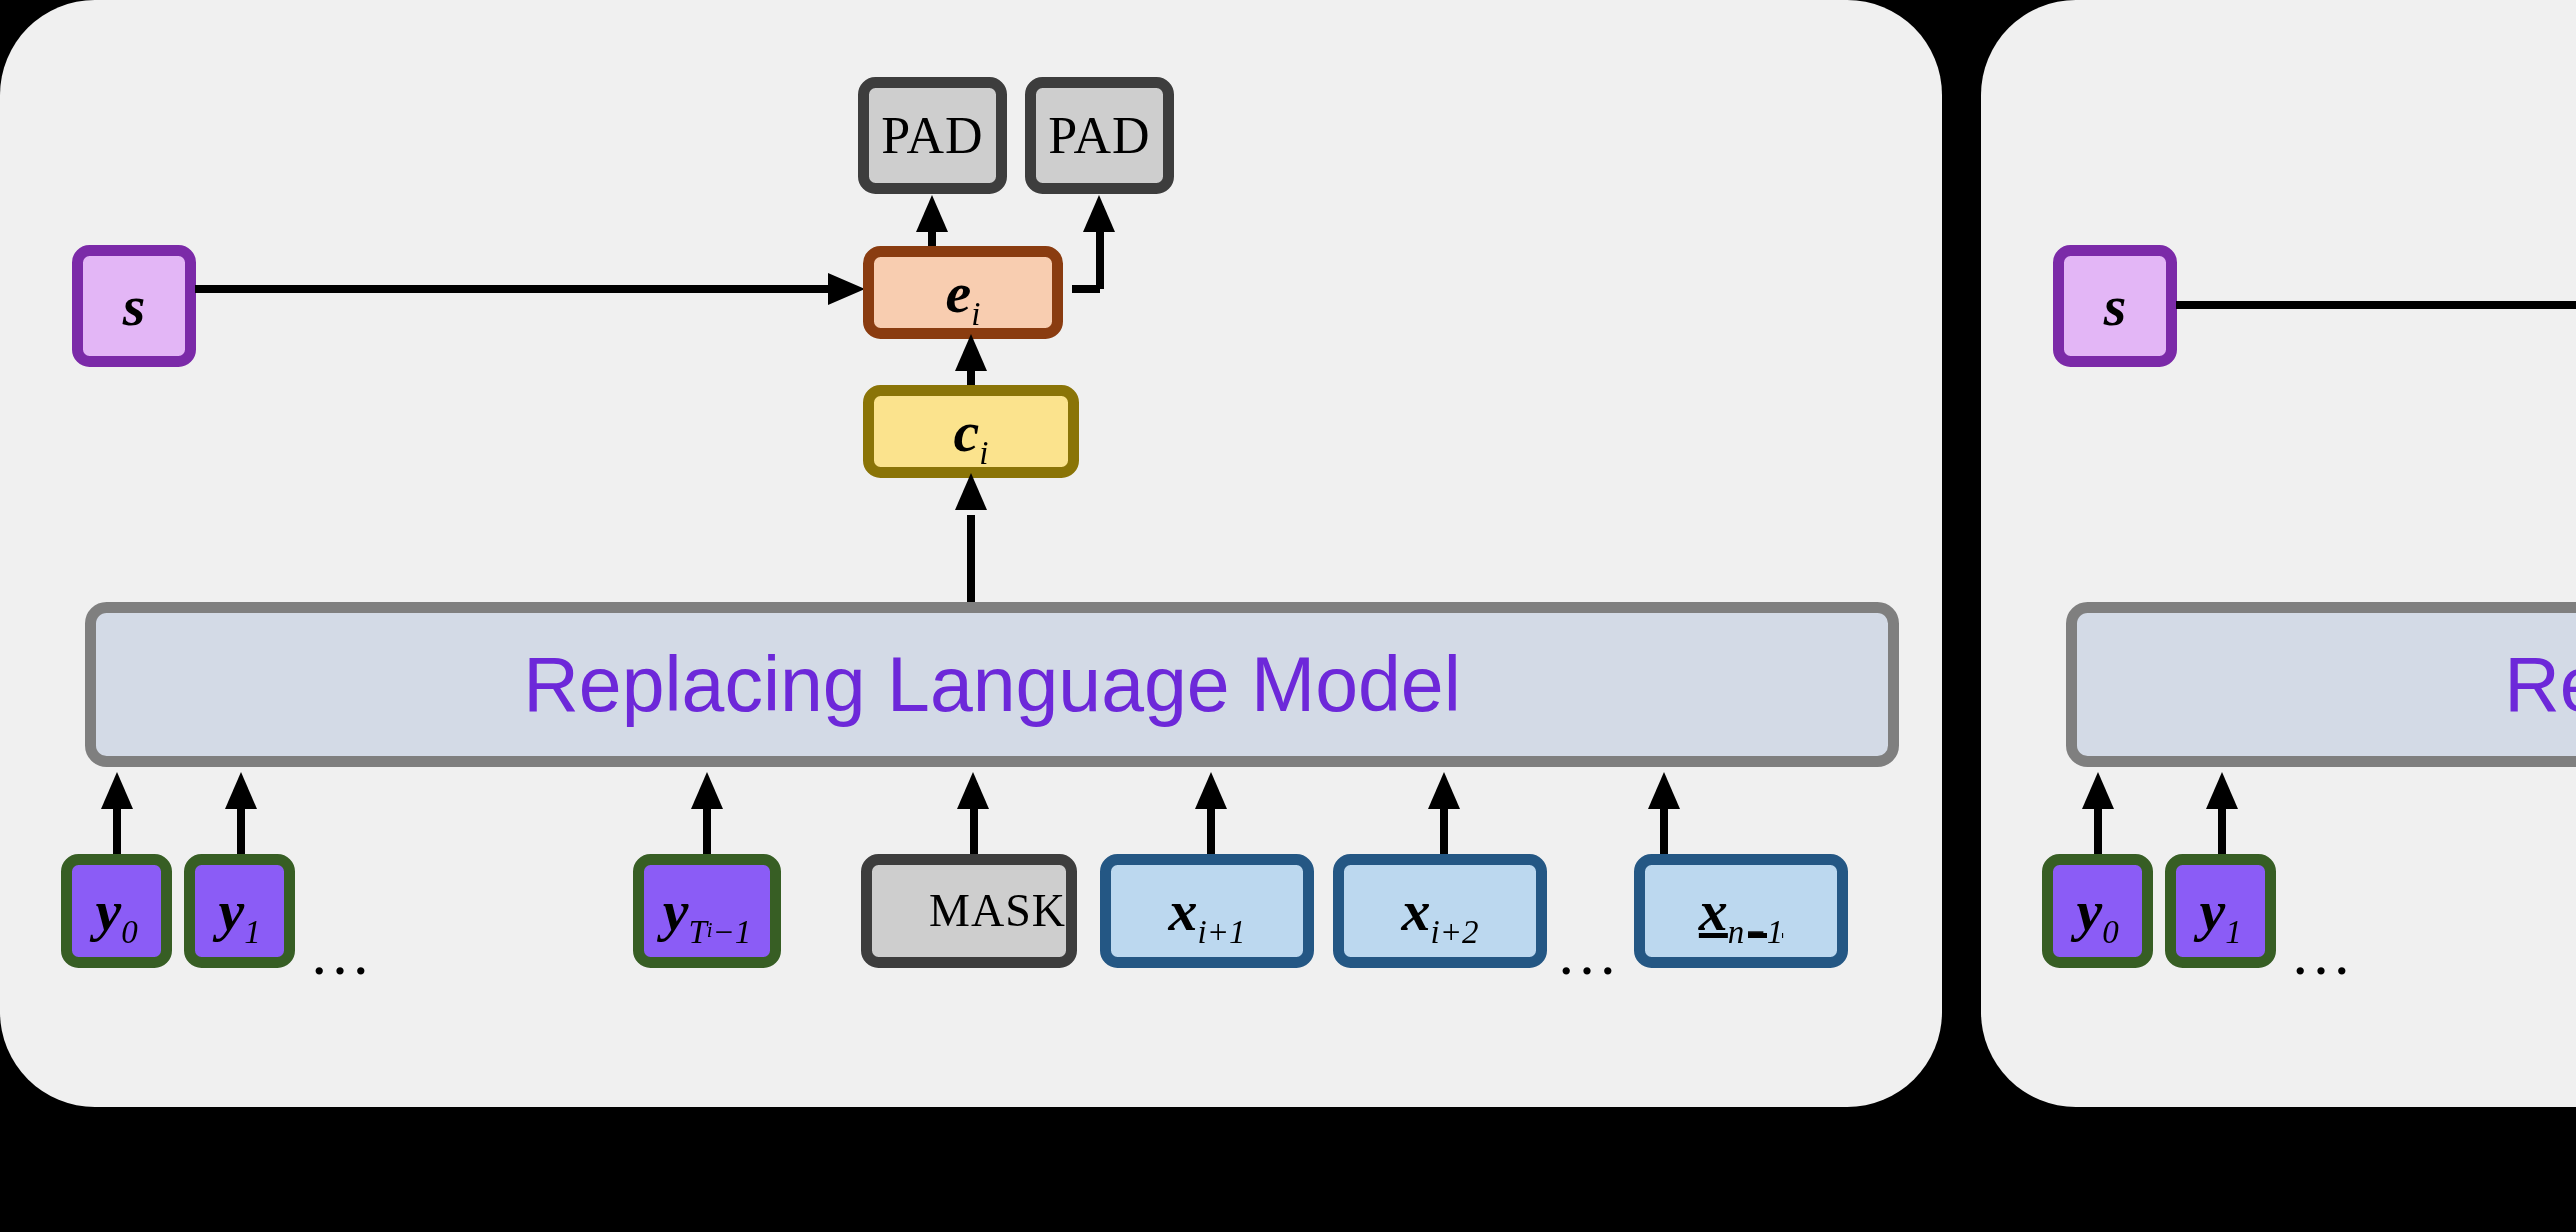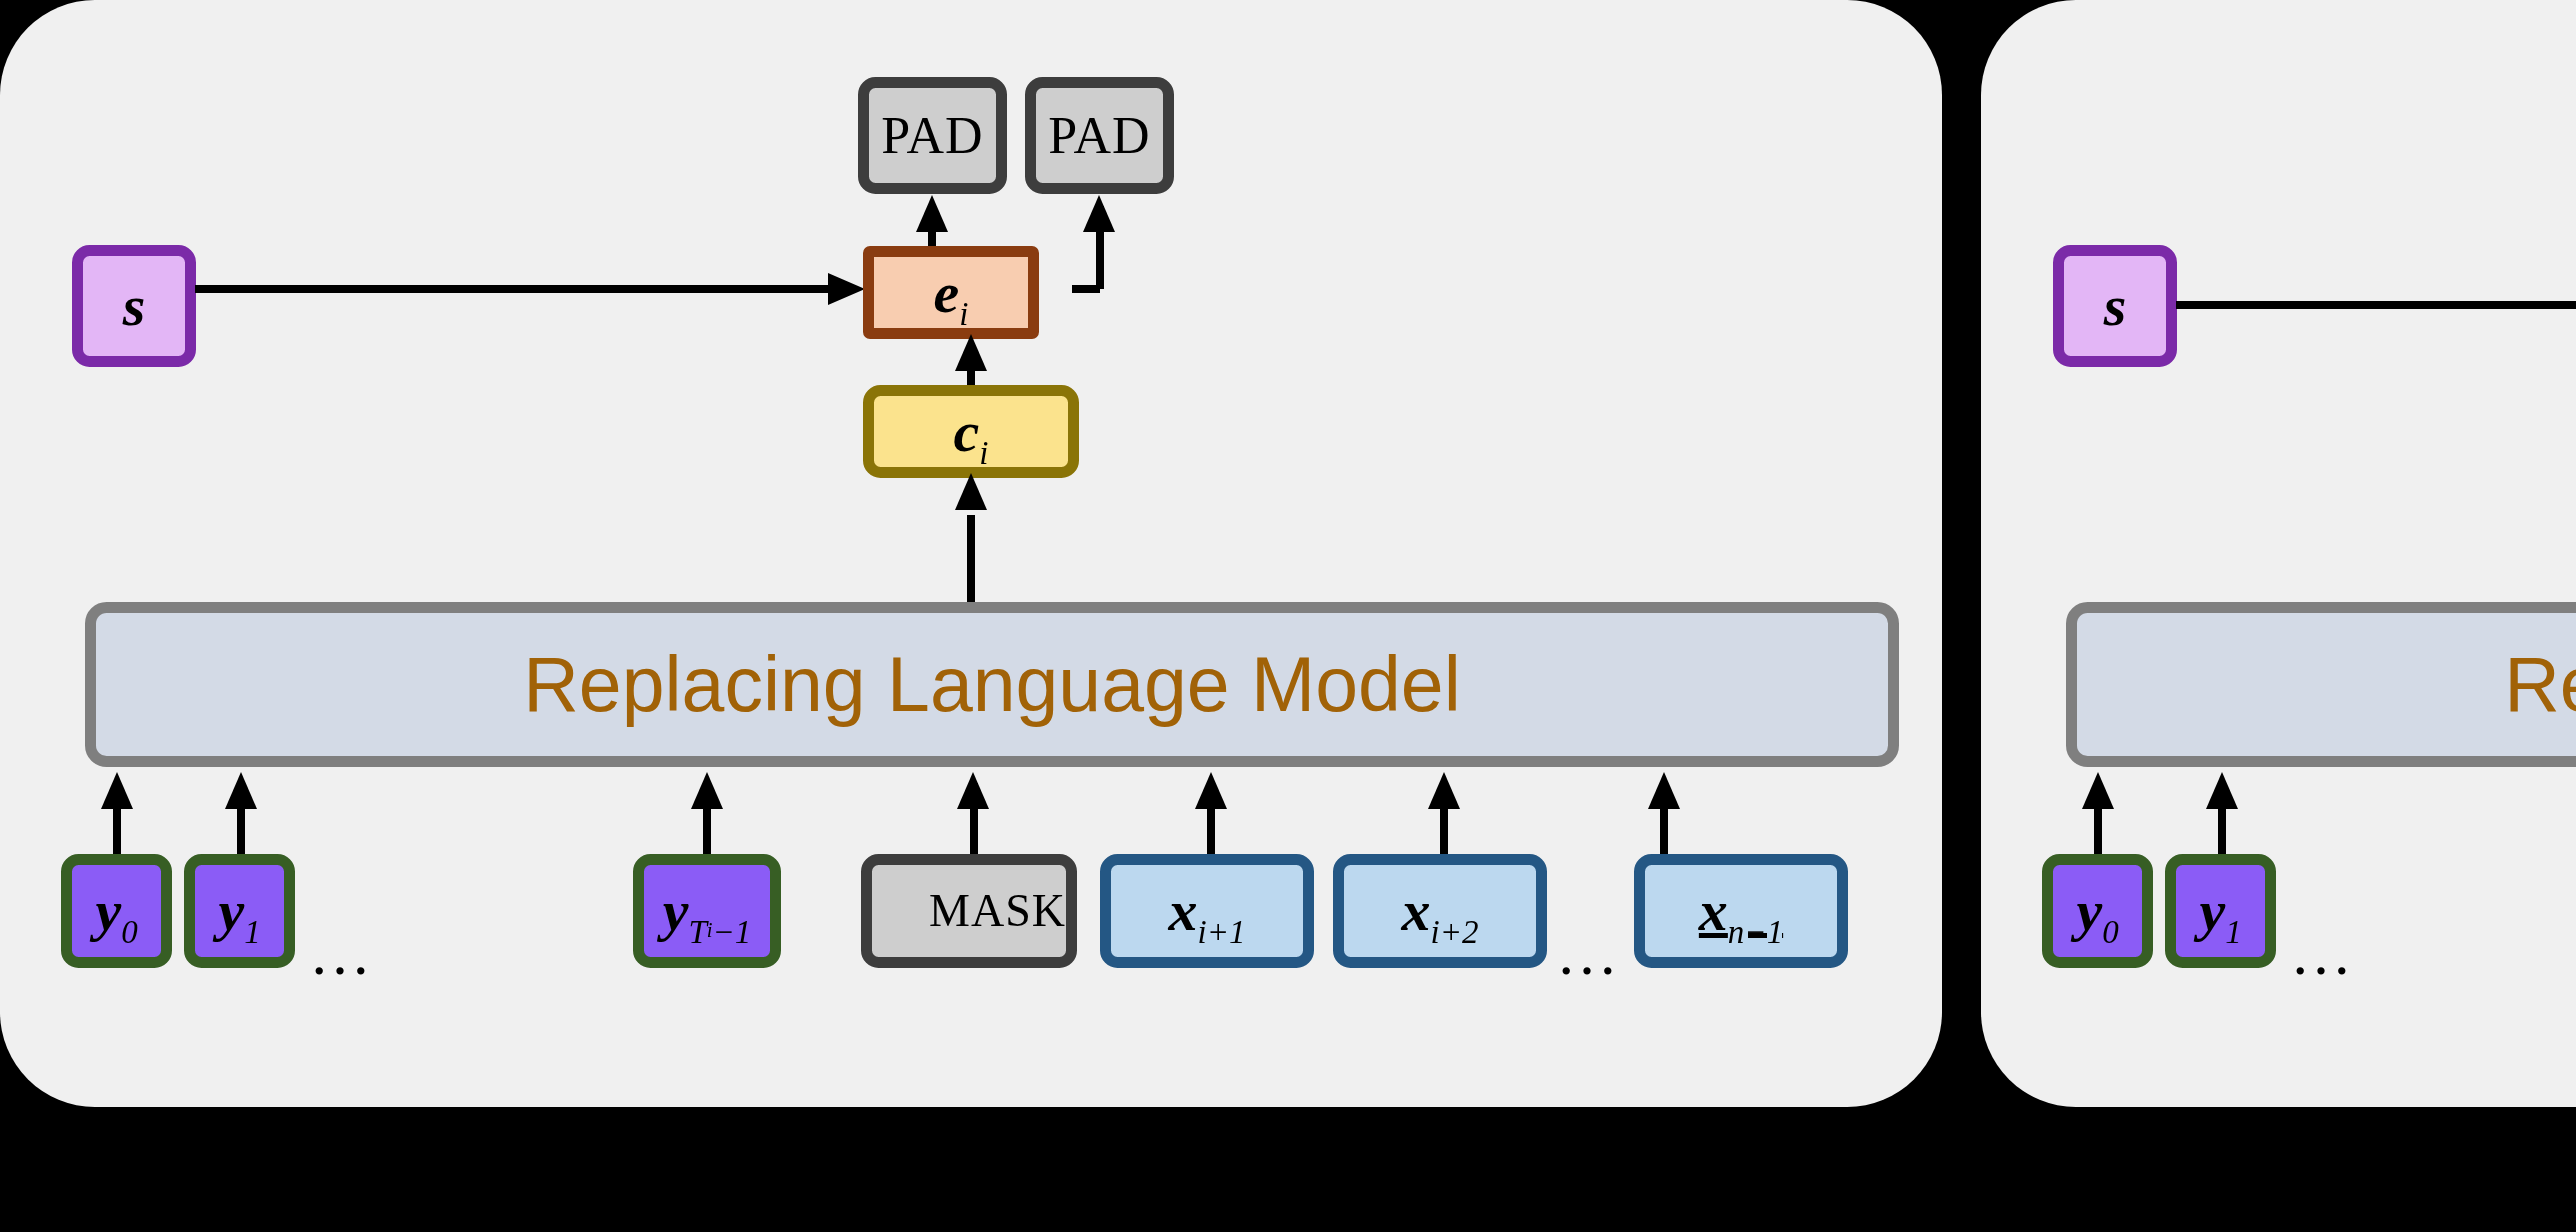--- a/index.html
+++ b/index.html
@@ -21,21 +21,21 @@
   .n-yellow{background:#fbe38d;border-color:#8a7407;border-width:11.3px;}
   .n-slab{background:#d3dae6;border-color:#7f7f7f;border-width:11.3px;border-radius:21.6px;}
 
   .mono{font-family:"Liberation Serif",serif;font-size:52px;letter-spacing:1px;}
   .math{font-family:"Liberation Serif",serif;font-style:italic;font-weight:bold;font-size:58px;}
   .math .sub{font-size:33px;font-style:italic;font-weight:normal;
              vertical-align:baseline;position:relative;top:13.4px;letter-spacing:0;}
   .math .subsub{font-size:20.6px;font-style:italic;font-weight:normal;
              position:relative;top:7.2px;}
   .slab-label{font-family:"Liberation Sans",sans-serif;font-style:normal;
-              font-weight:normal;font-size:77px;color:#a16207;letter-spacing:0;}
+              font-weight:normal;font-size:77px;color:#6d28d9;letter-spacing:0;}
 
   .dots{position:absolute;font-family:"Liberation Serif",serif;font-size:62px;
         color:#000;line-height:1;letter-spacing:4.1px;}
 
   
   .vline{position:absolute;background:#000;width:8.2px;}
   .hline{position:absolute;background:#000;height:8.2px;}
   .arrowup{position:absolute;width:0;height:0;border-left:16.5px solid transparent;
            border-right:16.5px solid transparent;border-bottom:37px solid #000;}
   .arrowright{position:absolute;width:0;height:0;border-top:16.5px solid transparent;
@@ -61,21 +61,21 @@
     <div class="arrowup" style="left:1083px;top:195px;"></div>
     <div class="hline" style="left:1072px;top:285px;width:28px;"></div>
 
     <div class="node n-purple math" style="left:72px;top:245px;width:124px;height:122px;">
       <span>s</span>
     </div>
 
     <div class="hline" style="left:195px;top:285px;width:643px;"></div>
     <div class="arrowright" style="left:828px;top:273px;"></div>
 
-    <div class="node n-orange math" style="left:863px;top:246px;width:176px;height:93px;border-radius:7px;">
+    <div class="node n-orange math" style="left:863px;top:246px;width:200px;height:93px;">
       <span><span>e</span><span class="sub">i</span></span>
     </div>
 
     <div class="vline" style="left:967px;top:361px;height:31px;"></div>
     <div class="arrowup" style="left:955px;top:334px;"></div>
 
     <div class="node n-yellow math" style="left:863px;top:385px;width:216px;height:93px;">
       <span><span>c</span><span class="sub">i</span></span>
     </div>
 

